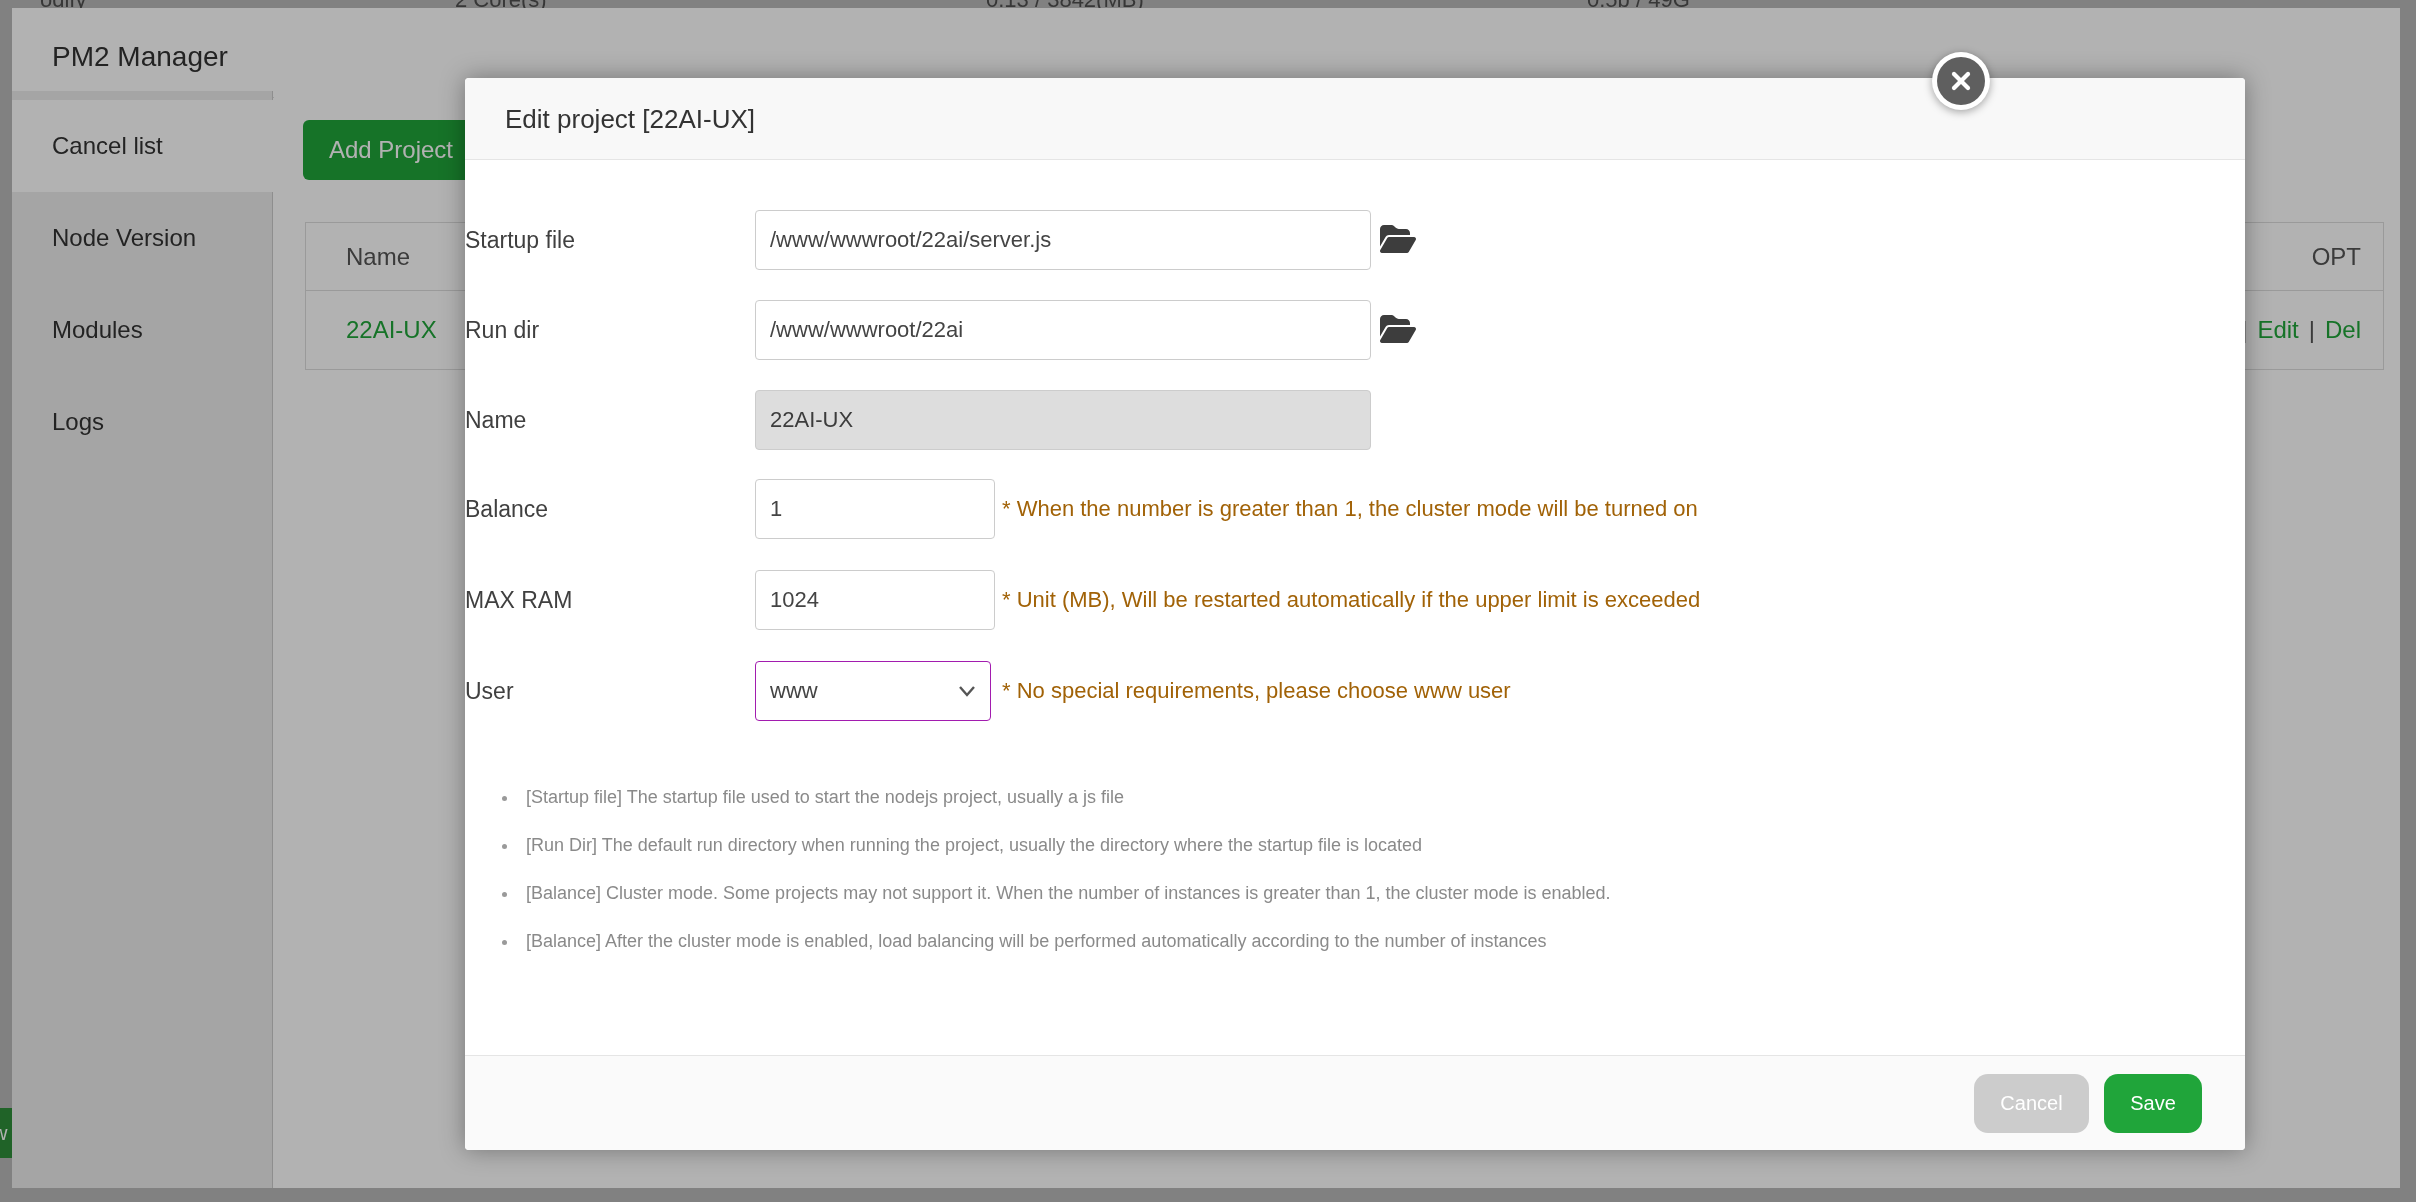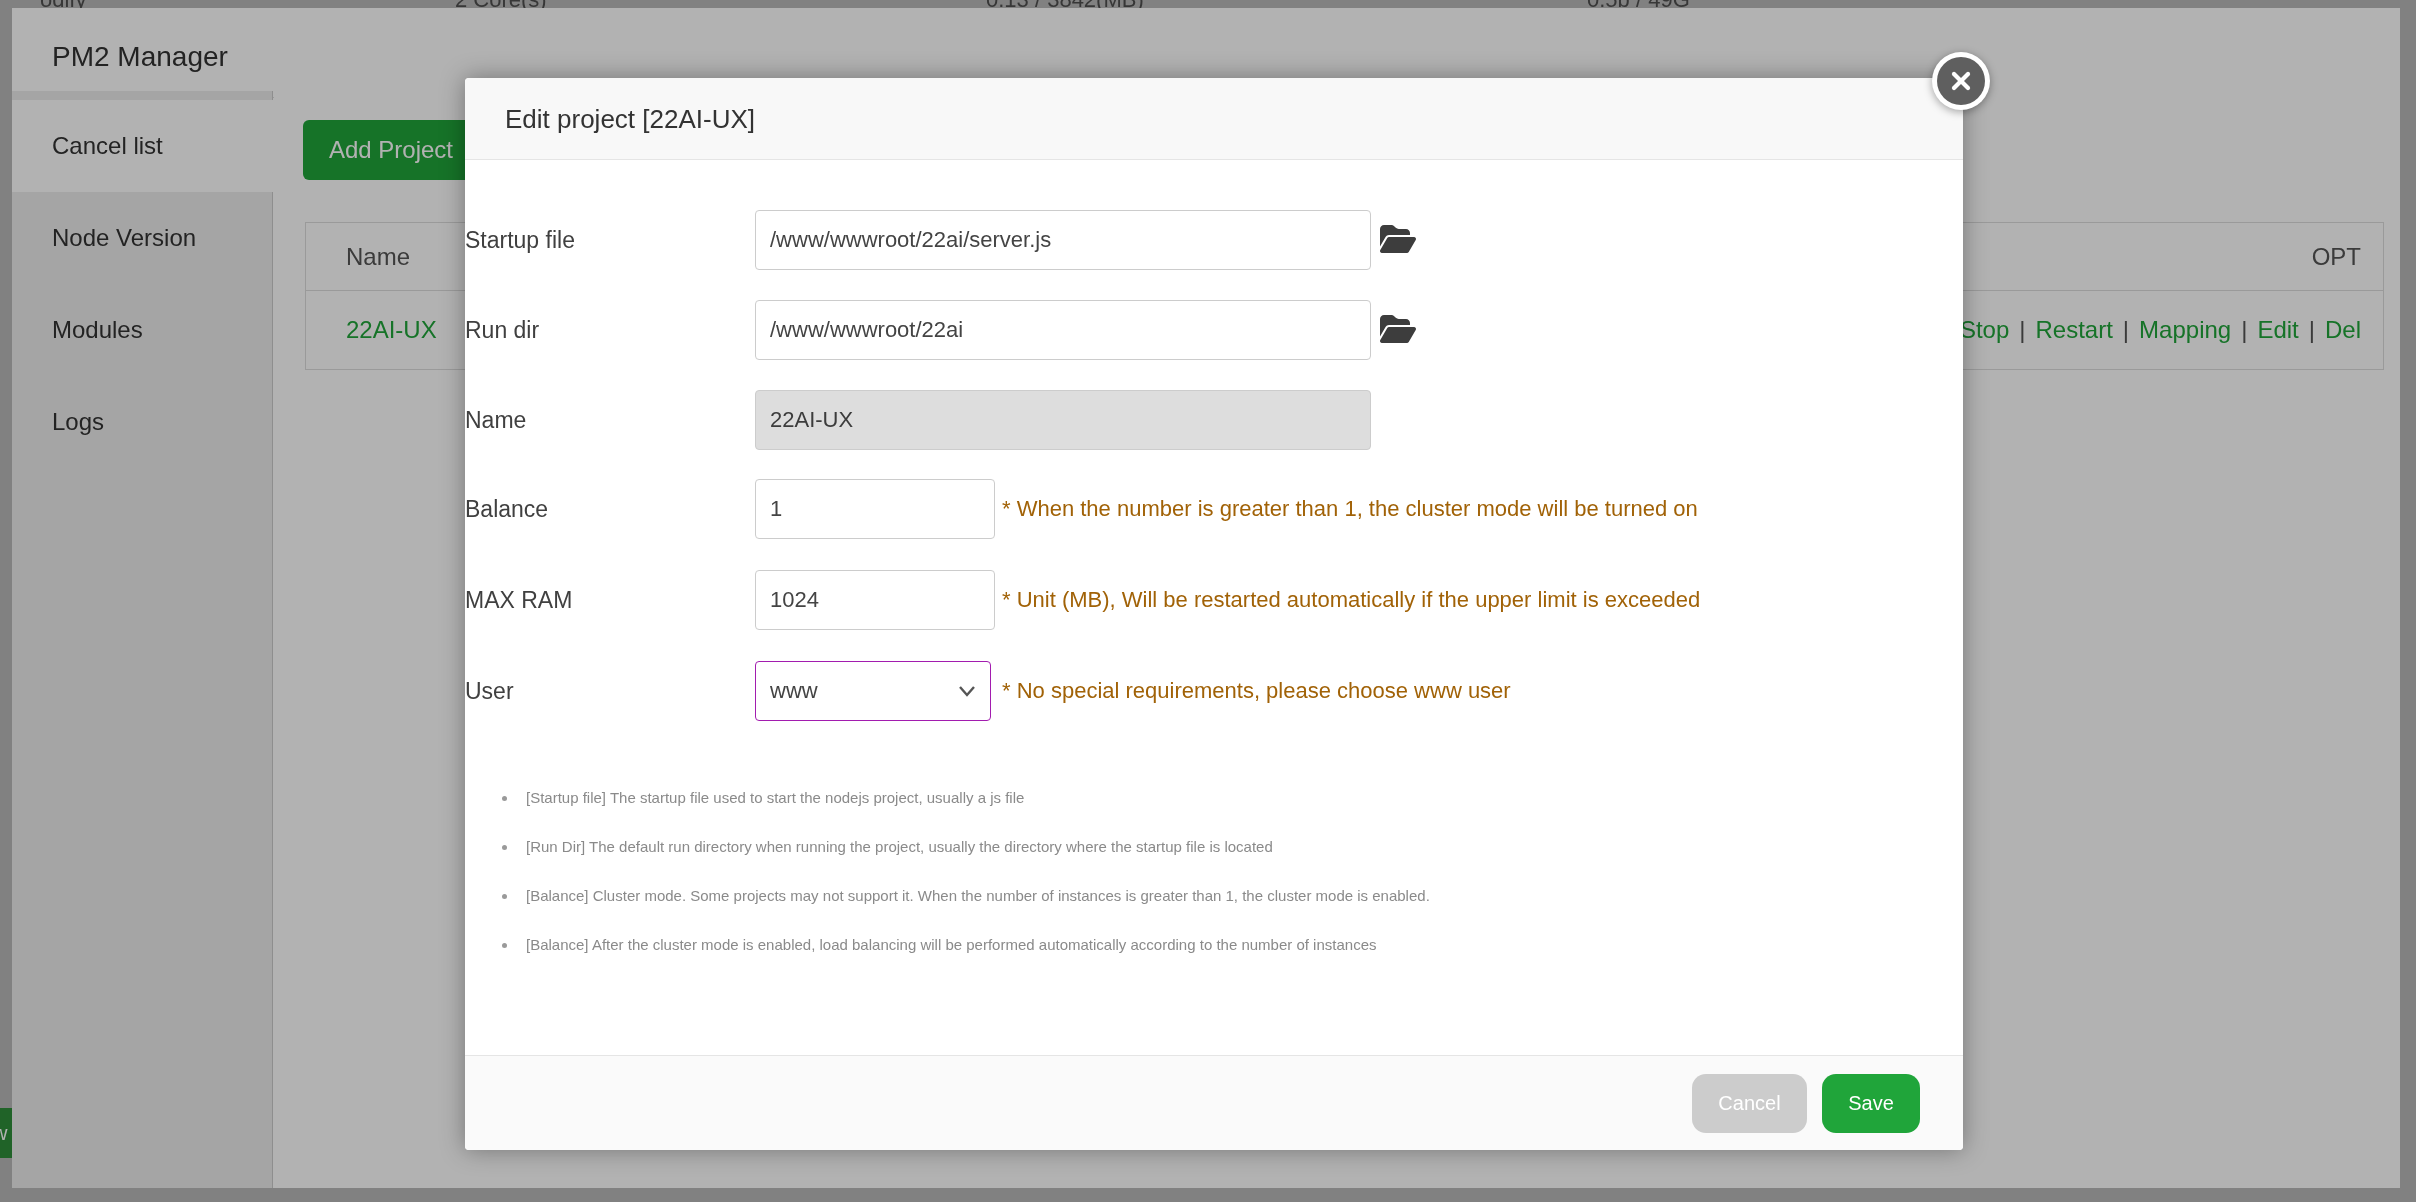--- a/index.html
+++ b/index.html
@@ -36,21 +36,21 @@
   .th-opt  { position:absolute; right:22px; top:0; line-height:68px; font-size:24px; color:#555; }
   .td-name { position:absolute; left:40px; top:0; line-height:78px; font-size:24px; color:#20a53a; cursor:pointer; }
   .td-actions { position:absolute; right:22px; top:0; line-height:78px; font-size:24px; white-space:nowrap; }
   .td-actions .lnk { color:#20a53a; cursor:pointer;text-align:center; }
   .td-actions .sep { color:#555; margin:0 10px; }
 
   
   .dim-overlay { position:absolute; inset:0; background:rgba(0,0,0,0.30); z-index:2; }
 
   
-  .modal { position:absolute; left:465px; top:78px; width:1498px; height:1072px;
+  .modal { position:absolute; left:465px; top:78px; width:1780px; height:1072px;
     background:#fff; border-radius:4px; box-shadow:0 0 24px rgba(0,0,0,0.35); z-index:3; }
   .modal-header { position:absolute; left:0; top:0; right:0; height:82px;
     background:#f8f8f8; border-bottom:1px solid #e5e5e5; border-radius:4px 4px 0 0; }
   .modal-title { position:absolute; left:40px; top:0; line-height:82px; font-size:26px; color:#333; }
 
   .form-row { position:absolute; left:0; right:0; height:60px; }
   .row-startup { top:132px; } .row-rundir { top:222px; } .row-name { top:312px; }
   .row-balance { top:401px; } .row-maxram { top:492px; } .row-user { top:583px; }
   .f-label { position:absolute; left:0; top:0; width:248px; text-align:left;
     line-height:60px; font-size:23px; color:#404040; }
@@ -62,21 +62,21 @@
   .folder-btn { position:absolute; left:915px; top:13px; width:36px; height:34px;
     border:none; background:transparent; cursor:pointer; padding:0; }
   .f-select { position:absolute; left:290px; top:0; width:236px; height:60px;
     border:1px solid #a21caf; border-radius:4px; padding:0 14px; display:flex;
     align-items:center; justify-content:space-between; font-size:22px; color:#444;
     background:#fff; cursor:pointer; }
   .f-hint { position:absolute; left:537px; top:0; line-height:60px; font-size:22px;
     color:#a16207; white-space:nowrap; }
 
   .notes { position:absolute; left:37px; top:695px; width:1390px;
-    list-style:disc inside; font-size:15px; line-height:48px; color:#8a8a8a; }
+    list-style:disc inside; font-size:18px; line-height:48px; color:#8a8a8a; }
   .notes li::marker { color:#9a9a9a; font-size:18px; }
 
   .modal-footer { position:absolute; left:0; right:0; top:977px; height:95px;
     background:#fafafa; border-top:1px solid #e5e5e5; border-radius:0 0 4px 4px; }
   .btn { position:absolute; top:18px; height:59px; border:none; border-radius:14px;
     color:#fff; font-size:20px; font-family:inherit; cursor:pointer; }
   .btn-cancel { right:156px; width:115px; background:#ccc; }
   .btn-save   { right:43px;  width:98px;  background:#20a53a; }
 
   

